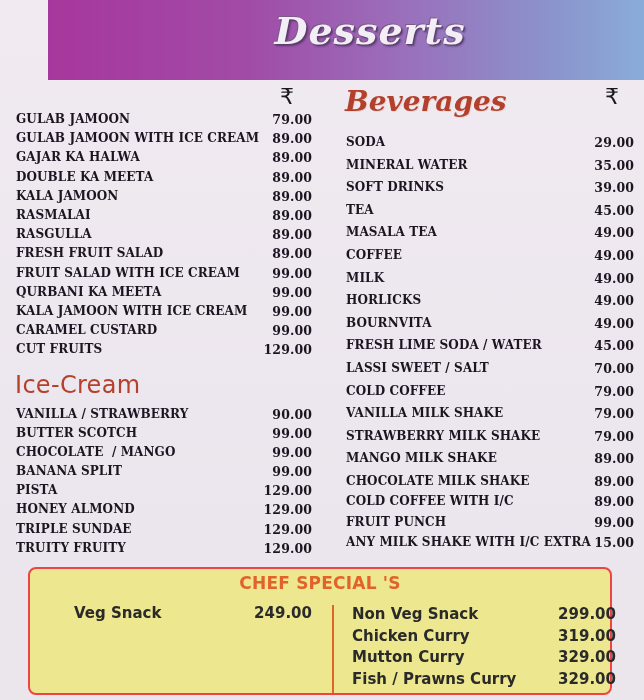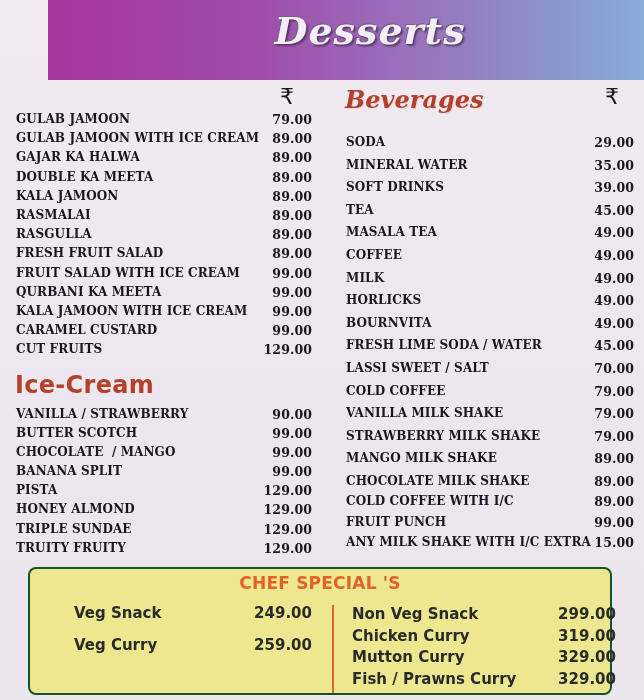--- a/index.html
+++ b/index.html
@@ -31,35 +31,35 @@
     display:flex; justify-content:space-between; align-items:flex-start;
     font-weight:bold; font-size:12px; letter-spacing:0.1px;
     white-space:nowrap;
   }
   .col-left .row { height:19.2px; }
   .col-right .row { height:22.6px; }
   .col-right .row.tight { height:20.5px; }
   .row .price { font-size:12.5px; }
   .heading-ice {
     position:absolute; left:15px; top:371px;
-    font-family: "DejaVu Sans", sans-serif; font-weight:bold;
+    font-family: "DejaVu Sans", sans-serif; font-weight:normal;
     font-size:24px; color:#b5412a; letter-spacing:0.3px;
   }
   .ice-list { position:absolute; left:16px; top:407px; width:296px; }
   .ice-list .row { height:19.1px; }
   .heading-bev {
     position:absolute; left:345px; top:85px;
     font-family: "DejaVu Serif", serif; font-style:italic; font-weight:bold;
-    font-size:24px; color:#b2402c;
+    font-size:28px; color:#b2402c;
     text-shadow: 1px 1px 0 #e9d7d7;
   }
   .chef-box {
     position:absolute; left:28px; top:567px; width:584px; height:128px;
     background:#ede78f;
-    border:2px solid #14532d; border-radius:8px;
+    border:2px solid #ef4444; border-radius:8px;
   }
   .chef-title {
     position:absolute; left:0; right:0; top:4px; text-align:center;
     font-family: "DejaVu Sans", sans-serif; font-weight:bold;
     font-size:17px; color:#e2622b; letter-spacing:0.2px;
   }
   .chef-divider {
     position:absolute; left:302px; top:36px; width:2px; height:88px; background:#e0632a;
   }
   .chef-left { position:absolute; left:44px; top:35px; width:238px; }
@@ -252,24 +252,20 @@
     </div>
 </div>
 
 <div class="chef-box">
   <div class="chef-title">CHEF SPECIAL 'S</div>
   <div class="chef-left">
     <div class="crow">
         <span>Veg Snack</span>
         <span>249.00</span>
       </div>
-    <div class="crow">
-        <span>Veg Curry</span>
-        <span>259.00</span>
-      </div>
   </div>
   <div class="chef-divider"></div>
   <div class="chef-right">
     <div class="crow">
         <span>Non Veg Snack</span>
         <span>299.00</span>
       </div>
     <div class="crow">
         <span>Chicken Curry</span>
         <span>319.00</span>

